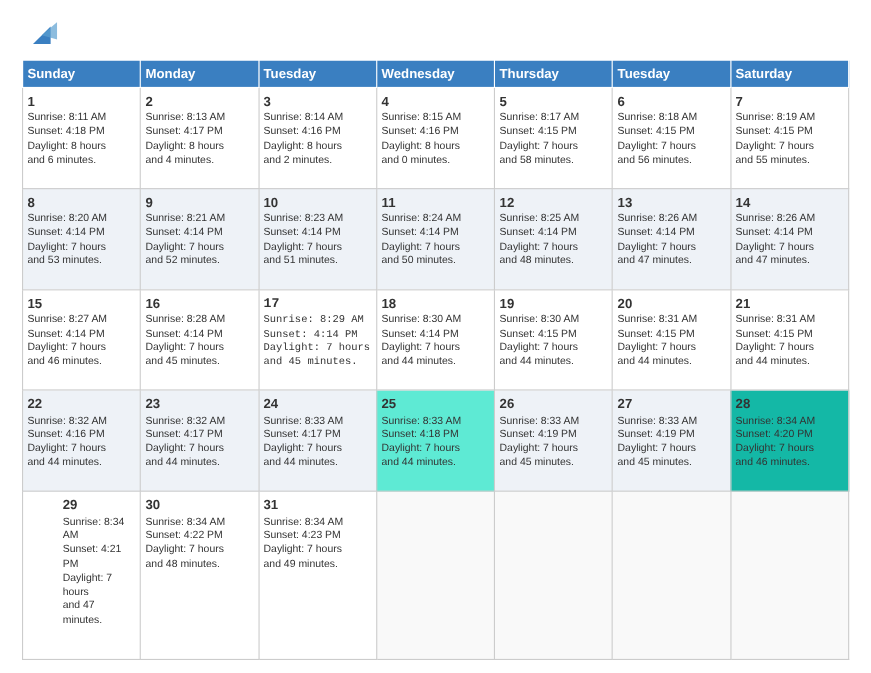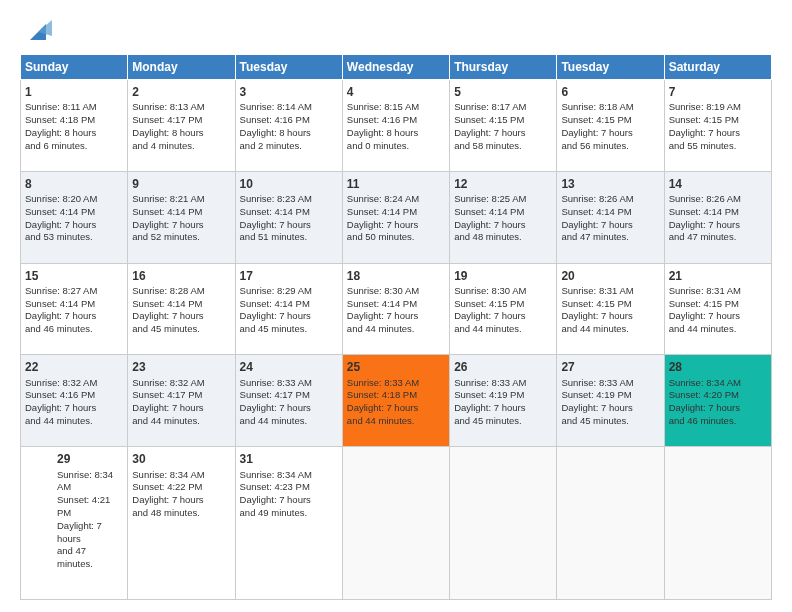--- a/index.html
+++ b/index.html
@@ -147,31 +147,31 @@
           <td style="background: rgb(238, 242, 247);"><span class="day-num">9</span>Sunrise: 8:21 AM<br>Sunset: 4:14 PM<br>Daylight: 7 hours<br>and 52 minutes.<br></td>
           <td style="background: rgb(238, 242, 247);"><span class="day-num">10</span>Sunrise: 8:23 AM<br>Sunset: 4:14 PM<br>Daylight: 7 hours<br>and 51 minutes.<br></td>
           <td style="background: rgb(238, 242, 247);"><span class="day-num">11</span>Sunrise: 8:24 AM<br>Sunset: 4:14 PM<br>Daylight: 7 hours<br>and 50 minutes.<br></td>
           <td style="background: rgb(238, 242, 247);"><span class="day-num">12</span>Sunrise: 8:25 AM<br>Sunset: 4:14 PM<br>Daylight: 7 hours<br>and 48 minutes.<br></td>
           <td style="background: rgb(238, 242, 247);"><span class="day-num">13</span>Sunrise: 8:26 AM<br>Sunset: 4:14 PM<br>Daylight: 7 hours<br>and 47 minutes.<br></td>
           <td style="background: rgb(238, 242, 247);"><span class="day-num">14</span>Sunrise: 8:26 AM<br>Sunset: 4:14 PM<br>Daylight: 7 hours<br>and 47 minutes.<br></td>
         </tr>
         <tr>
           <td style="background: rgb(255, 255, 255); border-radius: 19px;"><span class="day-num">15</span>Sunrise: 8:27 AM<br>Sunset: 4:14 PM<br>Daylight: 7 hours<br>and 46 minutes.<br></td>
           <td style="background: rgb(255, 255, 255);"><span class="day-num">16</span>Sunrise: 8:28 AM<br>Sunset: 4:14 PM<br>Daylight: 7 hours<br>and 45 minutes.<br></td>
-          <td style="background: rgb(255, 255, 255);"><span class="day-num">17</span>Sunrise: 8:29 AM<br>Sunset: 4:14 PM<br>Daylight: 7 hours<br>and 45 minutes.<br></td>
+          <td style="background: rgb(255, 255, 255); font-family: Liberation Mono, monospace;"><span class="day-num">17</span>Sunrise: 8:29 AM<br>Sunset: 4:14 PM<br>Daylight: 7 hours<br>and 45 minutes.<br></td>
           <td style="background: rgb(255, 255, 255);"><span class="day-num">18</span>Sunrise: 8:30 AM<br>Sunset: 4:14 PM<br>Daylight: 7 hours<br>and 44 minutes.<br></td>
           <td style="background: rgb(255, 255, 255);"><span class="day-num">19</span>Sunrise: 8:30 AM<br>Sunset: 4:15 PM<br>Daylight: 7 hours<br>and 44 minutes.<br></td>
           <td style="background: rgb(255, 255, 255);"><span class="day-num">20</span>Sunrise: 8:31 AM<br>Sunset: 4:15 PM<br>Daylight: 7 hours<br>and 44 minutes.<br></td>
           <td style="background: rgb(255, 255, 255);"><span class="day-num">21</span>Sunrise: 8:31 AM<br>Sunset: 4:15 PM<br>Daylight: 7 hours<br>and 44 minutes.<br></td>
         </tr>
         <tr>
           <td style="background: rgb(238, 242, 247);"><span class="day-num">22</span>Sunrise: 8:32 AM<br>Sunset: 4:16 PM<br>Daylight: 7 hours<br>and 44 minutes.<br></td>
           <td style="background: rgb(238, 242, 247);"><span class="day-num">23</span>Sunrise: 8:32 AM<br>Sunset: 4:17 PM<br>Daylight: 7 hours<br>and 44 minutes.<br></td>
           <td style="background: rgb(238, 242, 247);"><span class="day-num">24</span>Sunrise: 8:33 AM<br>Sunset: 4:17 PM<br>Daylight: 7 hours<br>and 44 minutes.<br></td>
-          <td style="background: #f97316;"><span class="day-num">25</span>Sunrise: 8:33 AM<br>Sunset: 4:18 PM<br>Daylight: 7 hours<br>and 44 minutes.<br></td>
+          <td style="background: #5eead4;"><span class="day-num">25</span>Sunrise: 8:33 AM<br>Sunset: 4:18 PM<br>Daylight: 7 hours<br>and 44 minutes.<br></td>
           <td style="background: rgb(238, 242, 247);"><span class="day-num">26</span>Sunrise: 8:33 AM<br>Sunset: 4:19 PM<br>Daylight: 7 hours<br>and 45 minutes.<br></td>
           <td style="background: rgb(238, 242, 247);"><span class="day-num">27</span>Sunrise: 8:33 AM<br>Sunset: 4:19 PM<br>Daylight: 7 hours<br>and 45 minutes.<br></td>
           <td style="background: #14b8a6;"><span class="day-num">28</span>Sunrise: 8:34 AM<br>Sunset: 4:20 PM<br>Daylight: 7 hours<br>and 46 minutes.<br></td>
         </tr>
         <tr>
           <td style="background: rgb(255, 255, 255); padding-left: 36px;"><span class="day-num">29</span>Sunrise: 8:34 AM<br>Sunset: 4:21 PM<br>Daylight: 7 hours<br>and 47 minutes.<br></td>
           <td style="background: rgb(255, 255, 255);"><span class="day-num">30</span>Sunrise: 8:34 AM<br>Sunset: 4:22 PM<br>Daylight: 7 hours<br>and 48 minutes.<br></td>
           <td style="background: rgb(255, 255, 255);"><span class="day-num">31</span>Sunrise: 8:34 AM<br>Sunset: 4:23 PM<br>Daylight: 7 hours<br>and 49 minutes.<br></td>
           <td class="empty-cell" style="background: rgb(249, 249, 249);"></td>
           <td class="empty-cell" style="background: rgb(249, 249, 249);"></td>

